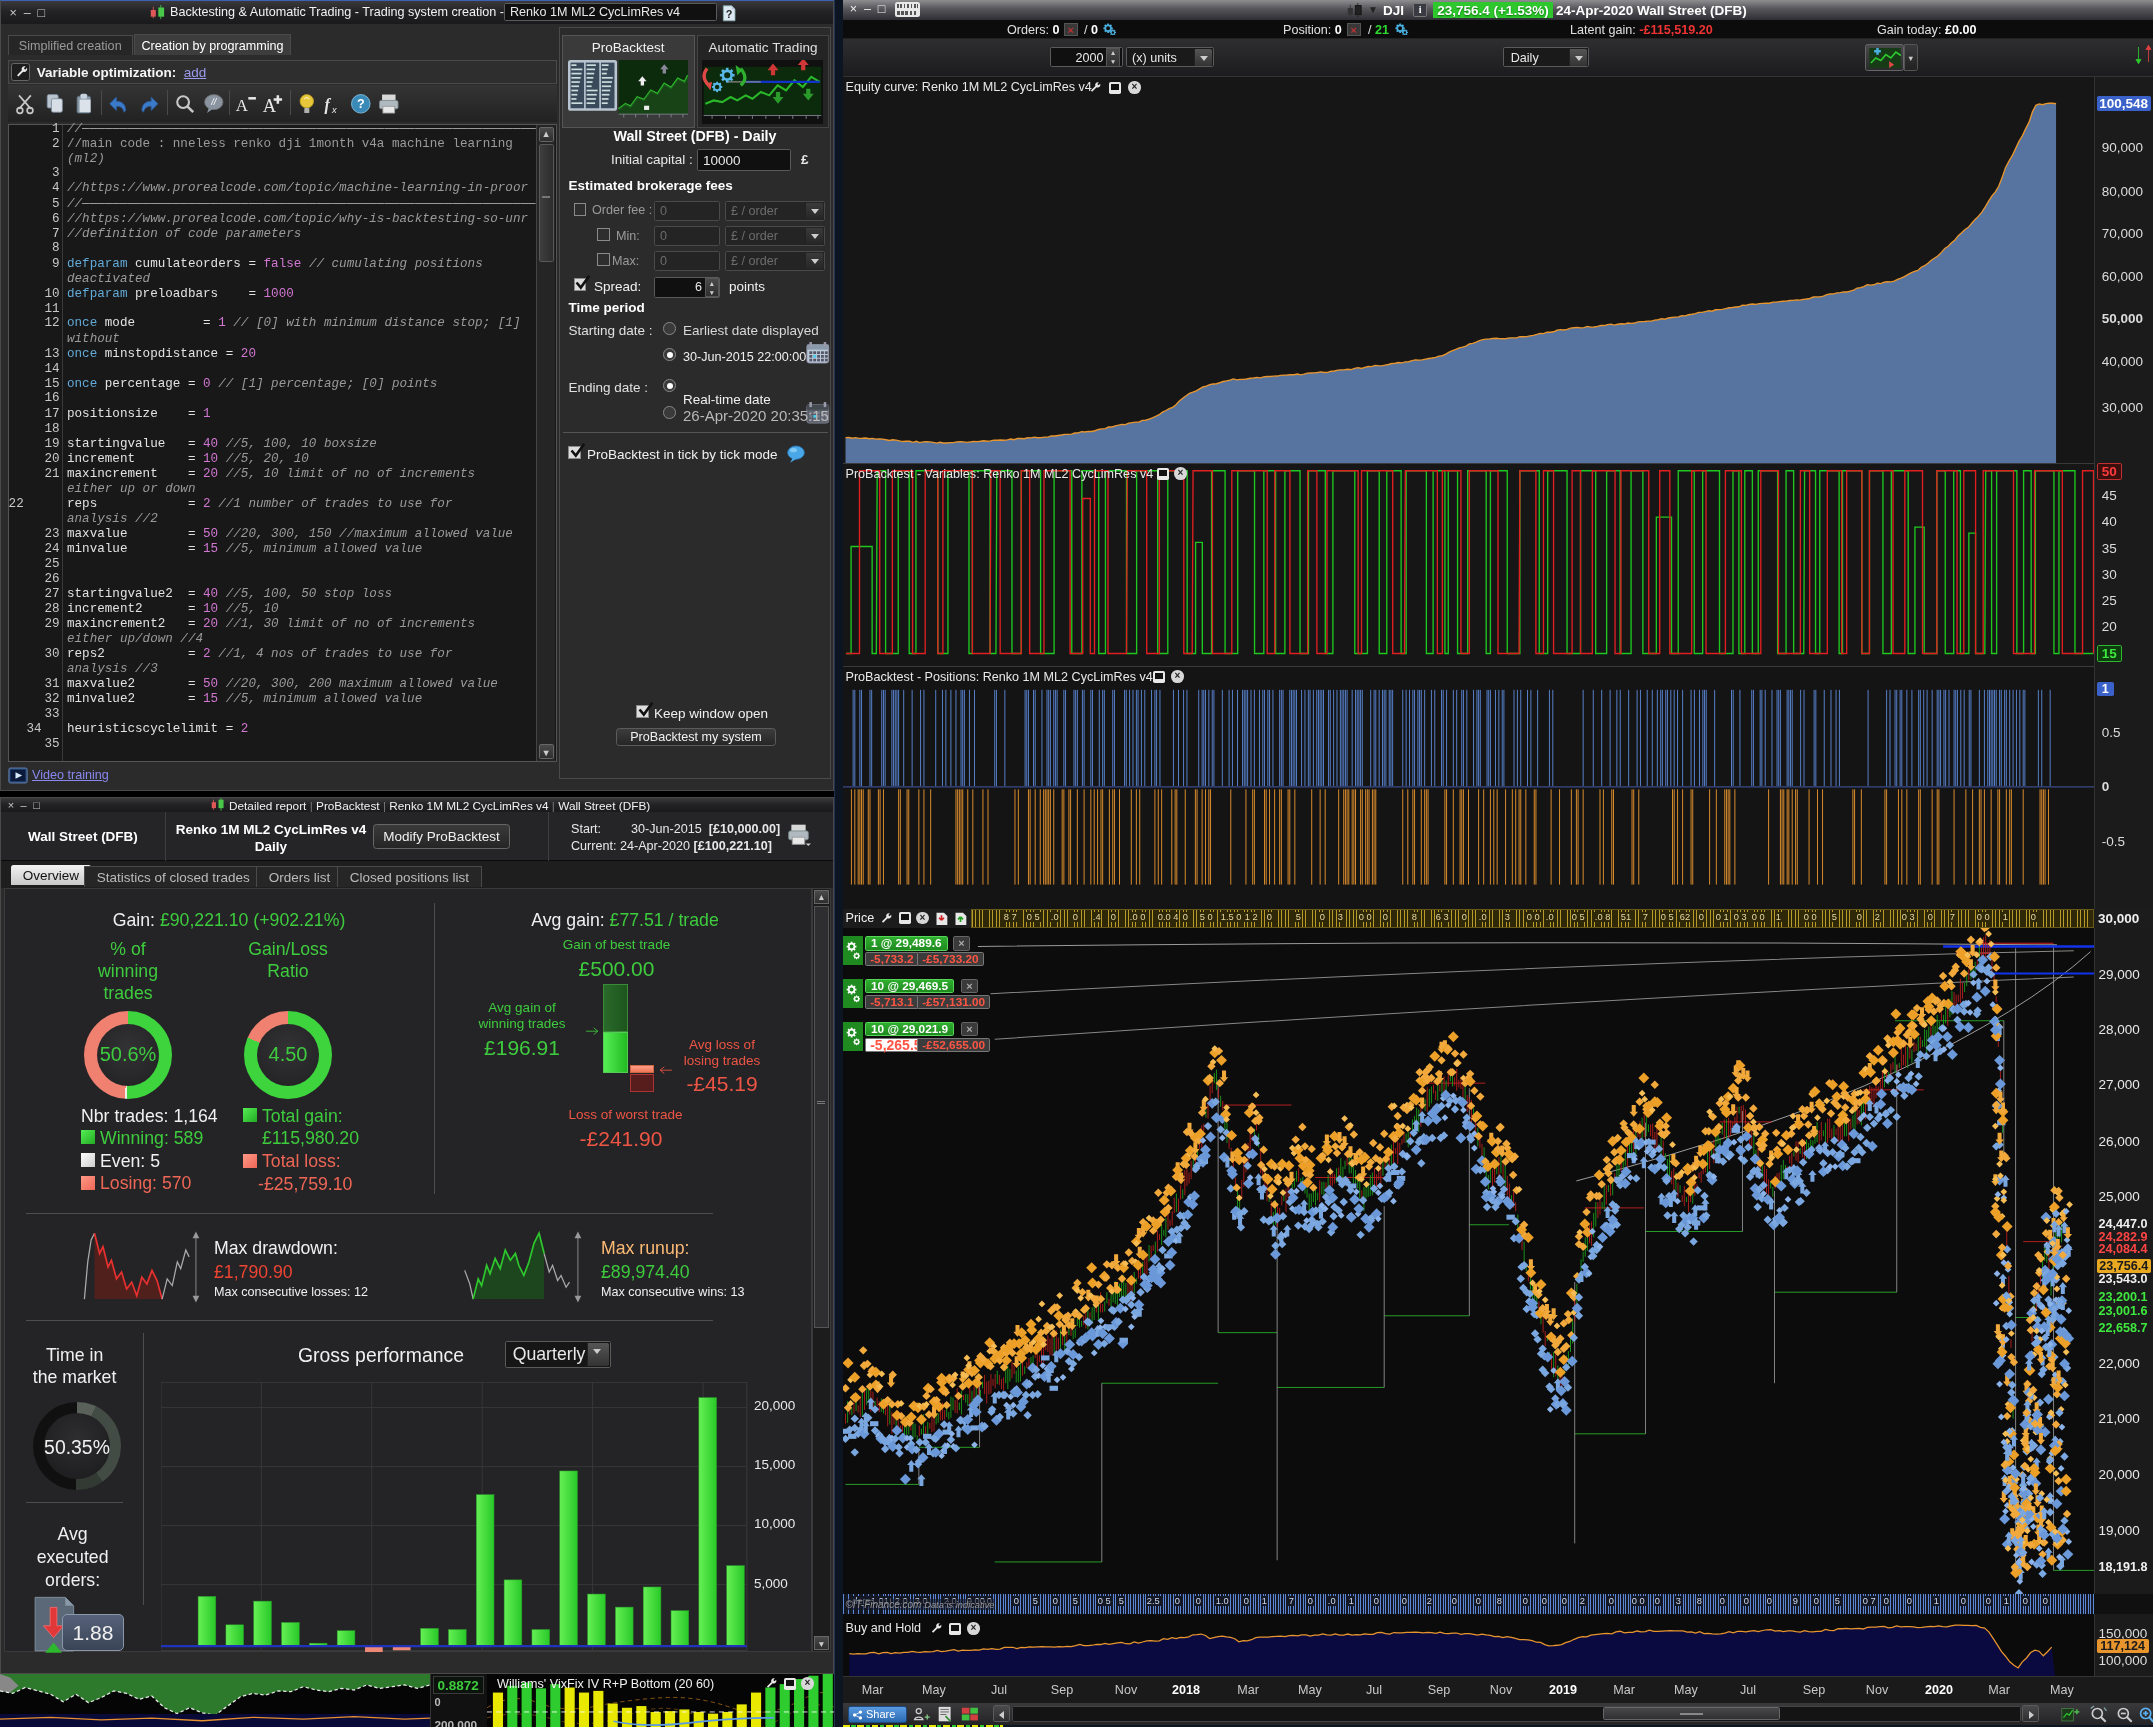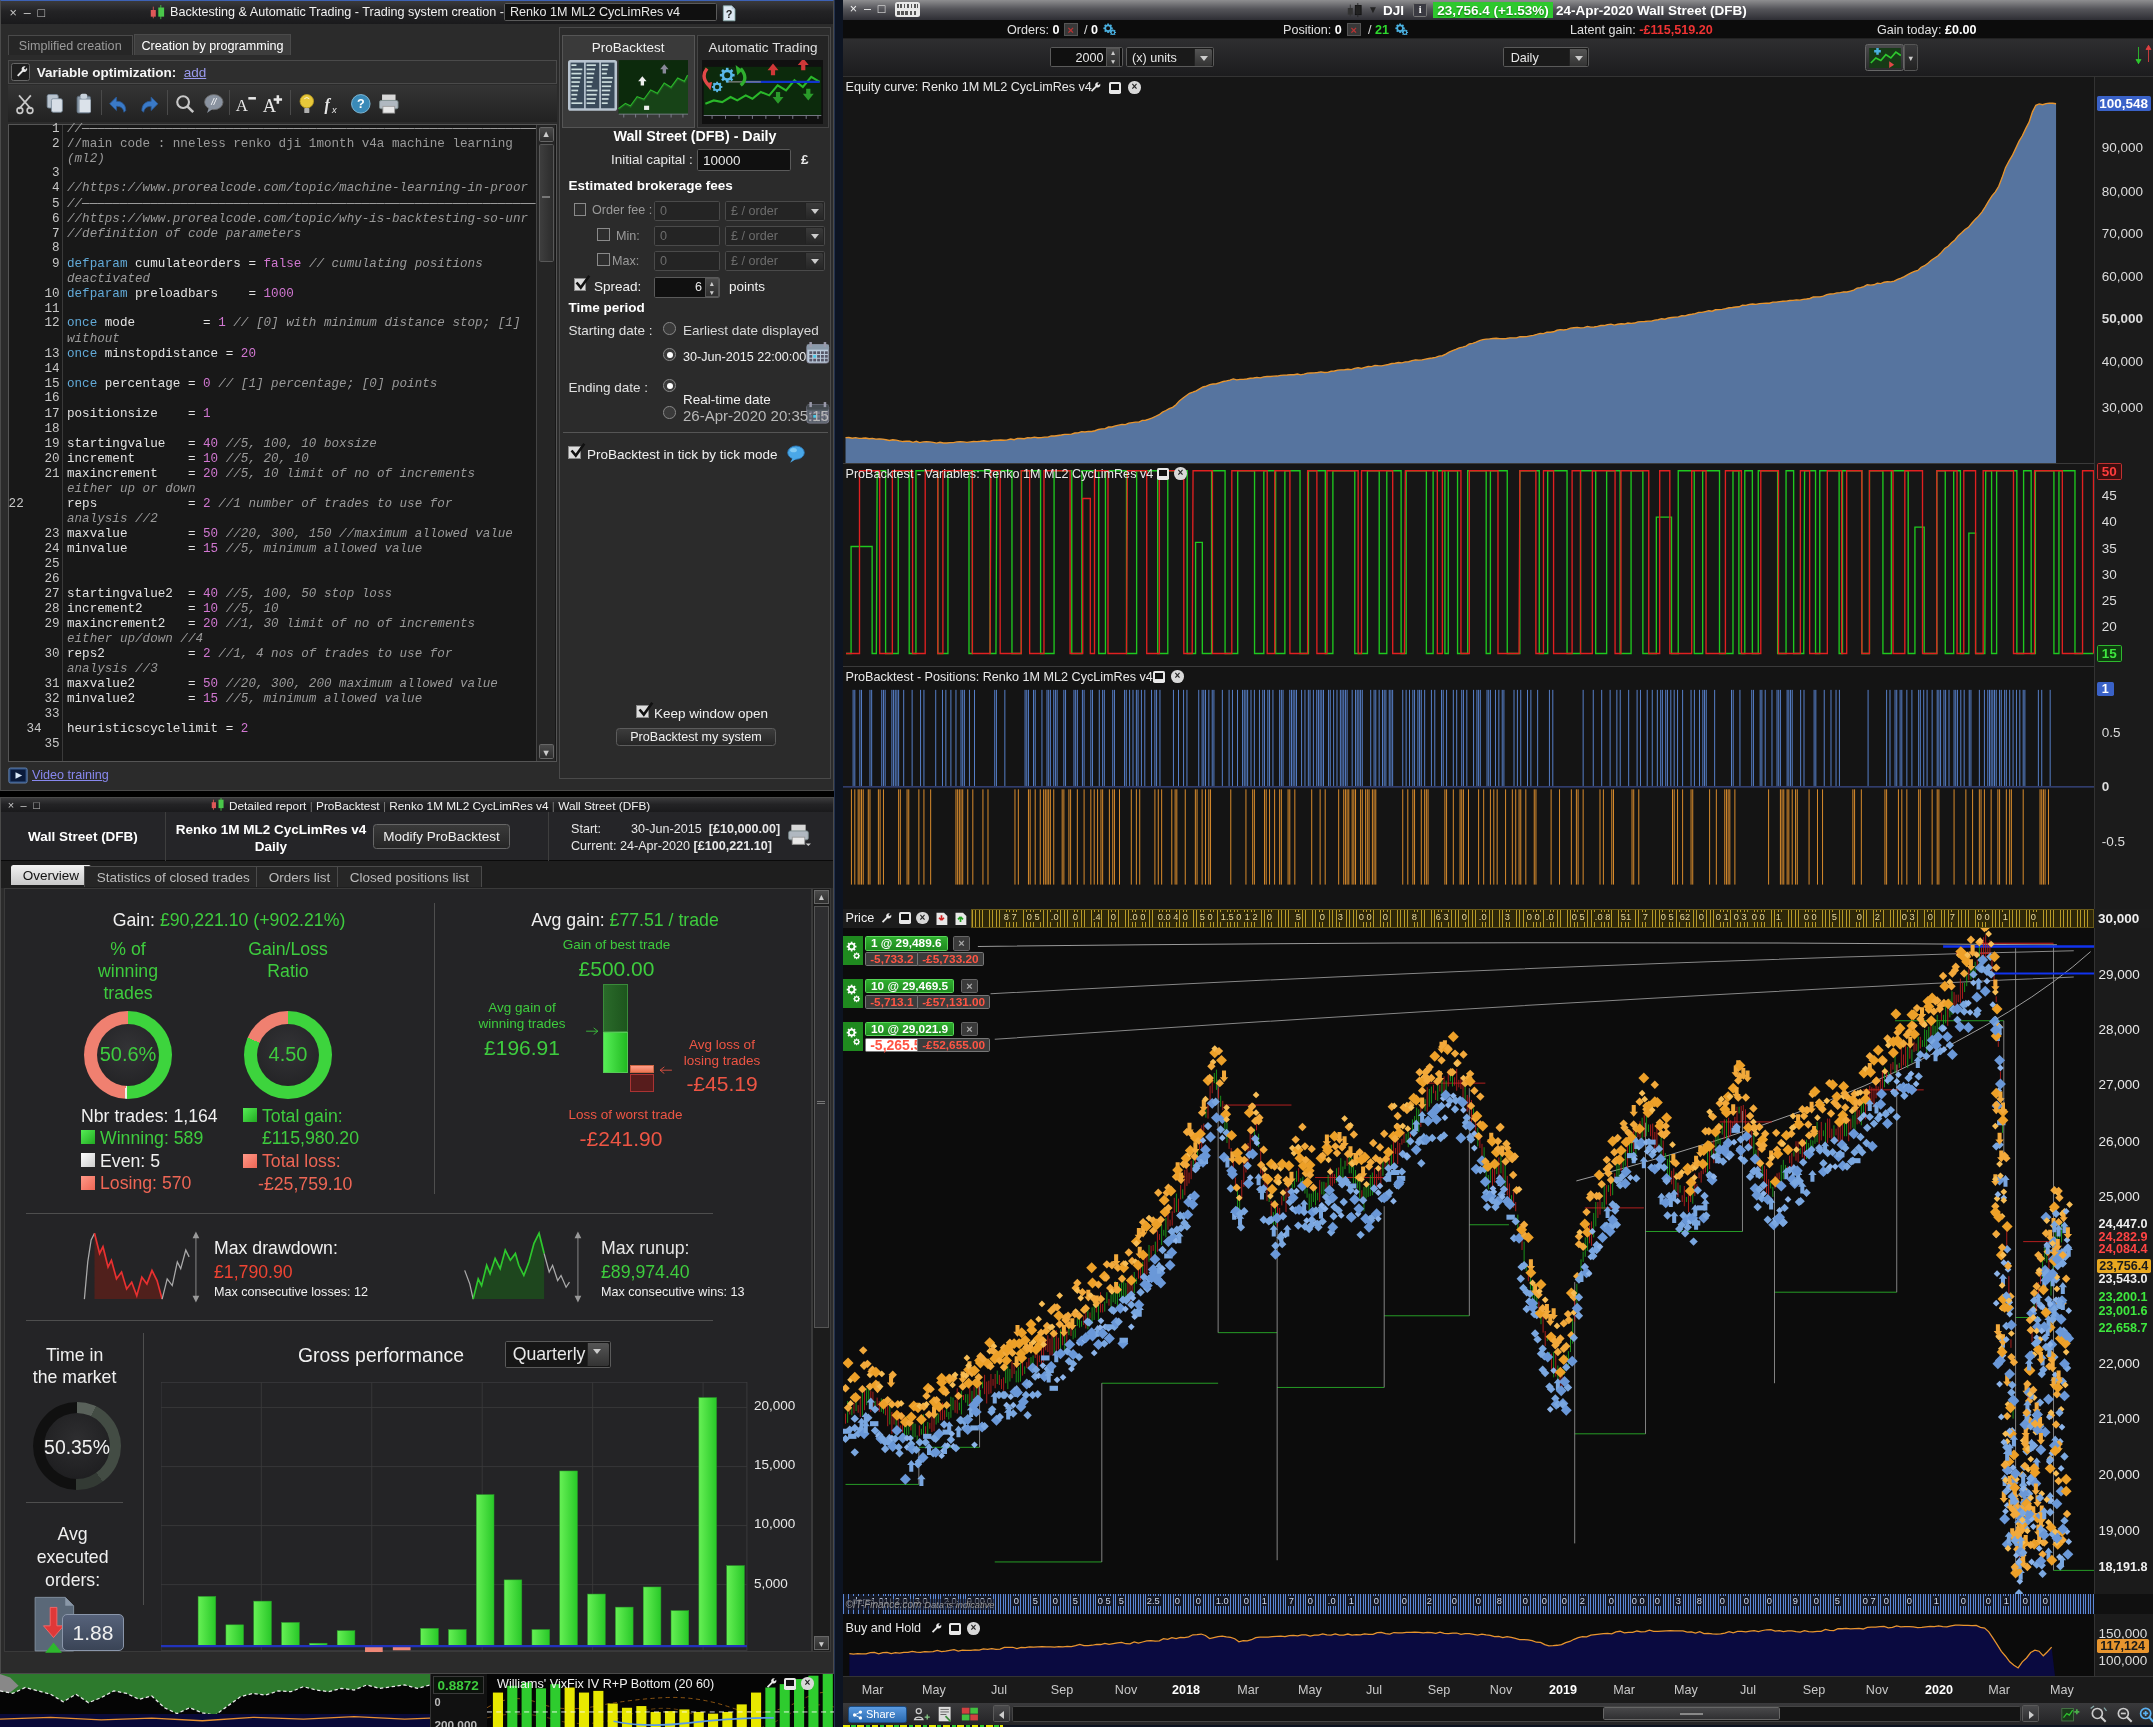--- a/index.html
+++ b/index.html
@@ -493,21 +493,21 @@
     <div class="a" style="left:213px;top:464px;font-size:17.7px;color:#ee4433">£1,790.90</div>
     <div class="a" style="left:213px;top:487px;font-size:12.6px;color:#f0f0f0">Max consecutive losses: 12</div>
     <svg class="a" style="left:462px;top:430px" width="120" height="78" viewBox="0 0 142 92">
       <polyline points="2,50 8,66 12,84" fill="none" stroke="#aaa" stroke-width="1.5"></polyline>
       <polygon points="12,84 18,60 22,68 28,44 32,54 38,36 44,48 50,26 56,38 62,30 66,44 72,56 78,40 84,18 90,6 96,30 96,84" fill="#1e4a1e" opacity="0.9"></polygon>
       <polyline points="12,84 18,60 22,68 28,44 32,54 38,36 44,48 50,26 56,38 62,30 66,44 72,56 78,40 84,18 90,6 96,30" fill="none" stroke="#2ec82e" stroke-width="2"></polyline>
       <polyline points="96,30 102,52 106,44 112,62 116,56 122,70 126,64" fill="none" stroke="#aaa" stroke-width="1.5"></polyline>
       <path d="M136 8v74" stroke="#999"></path>
       <path d="M136 4l-4 8h8zM136 88l-4-8h8z" fill="#999"></path>
     </svg>
-    <div class="a" style="left:600px;top:440px;font-size:17.7px;color:#e5e5e5">Max runup:</div>
+    <div class="a" style="left:600px;top:440px;font-size:17.7px;color:#fdba74">Max runup:</div>
     <div class="a" style="left:600px;top:464px;font-size:17.7px;color:#3ecc3e">£89,974.40</div>
     <div class="a" style="left:600px;top:487px;font-size:12.6px;color:#f0f0f0">Max consecutive wins: 13</div>
     <div class="a" style="left:25px;top:522px;width:687px;height:0.8px;background:#4e4e4e"></div>
     <div class="a" style="left:12.6px;top:546px;width:122px;text-align:center;font-size:17.7px;color:#f0f0f0;line-height:22px">Time in<br>the market</div>
     <div class="a" style="left:32px;top:604px;width:88px;height:88px;border-radius:50%;background:conic-gradient(#59615a 0 7%,#434c44 7% 40%,#333a34 40% 50.35%,#101010 50.35% 100%)">
       <div class="a" style="left:11px;top:11px;width:66px;height:66px;border-radius:50%;background:radial-gradient(circle at 50% 40%,#2e2e30,#1a1a1c)"></div>
       <div class="a" style="left:0;top:34px;width:88px;text-align:center;font-size:19.4px;color:#f0f0f0">50.35%</div>
     </div>
     <div class="a" style="left:25px;top:704px;width:97px;height:0.8px;background:#4e4e4e"></div>
     <div class="a" style="left:12.6px;top:725px;width:118px;text-align:center;font-size:17.7px;color:#f0f0f0;line-height:23px">Avg<br>executed<br>orders:</div>

